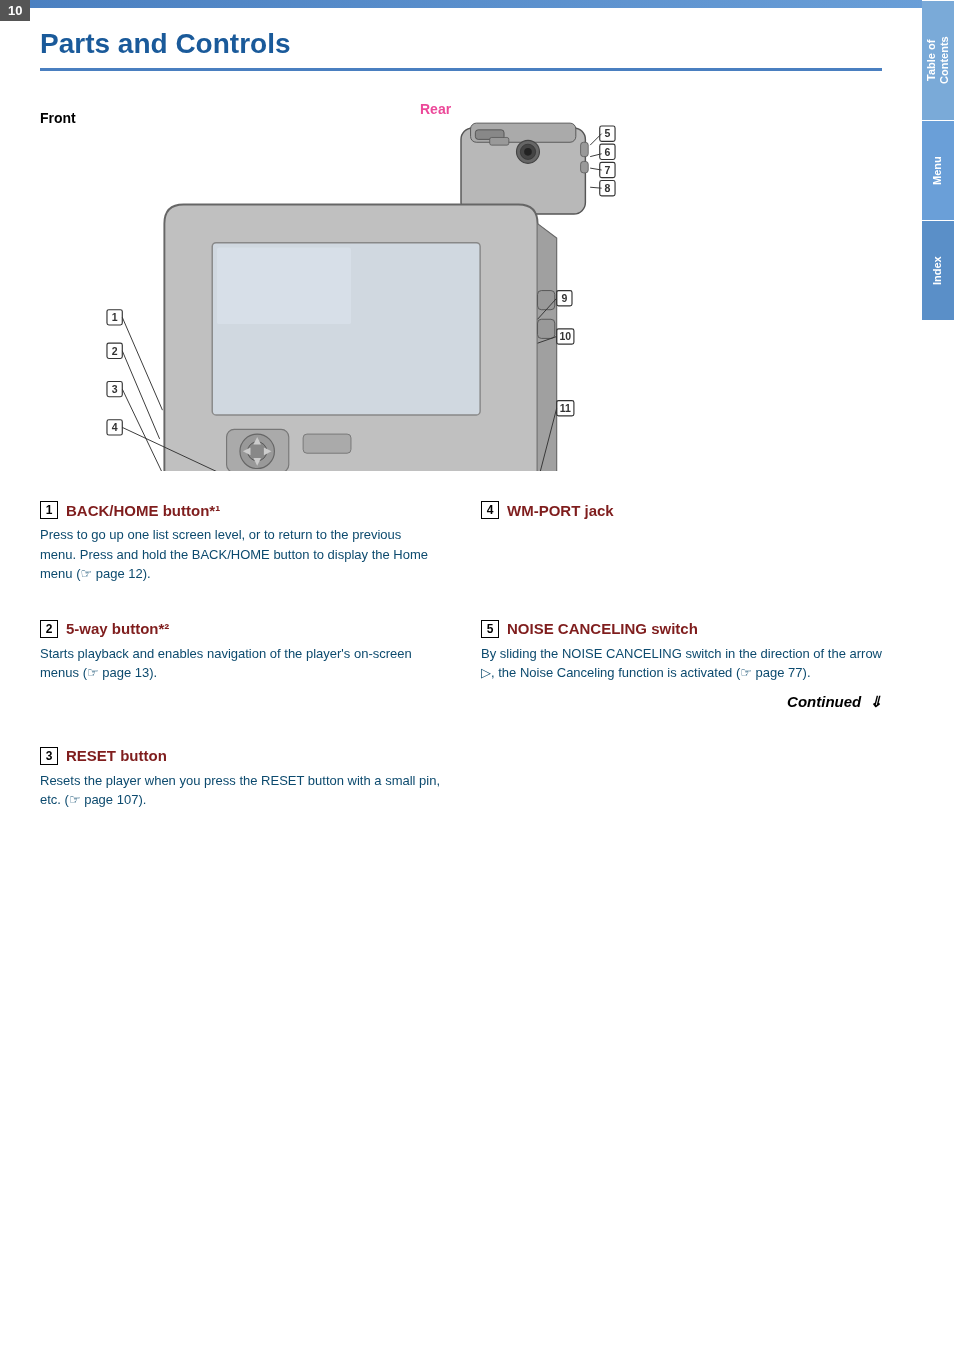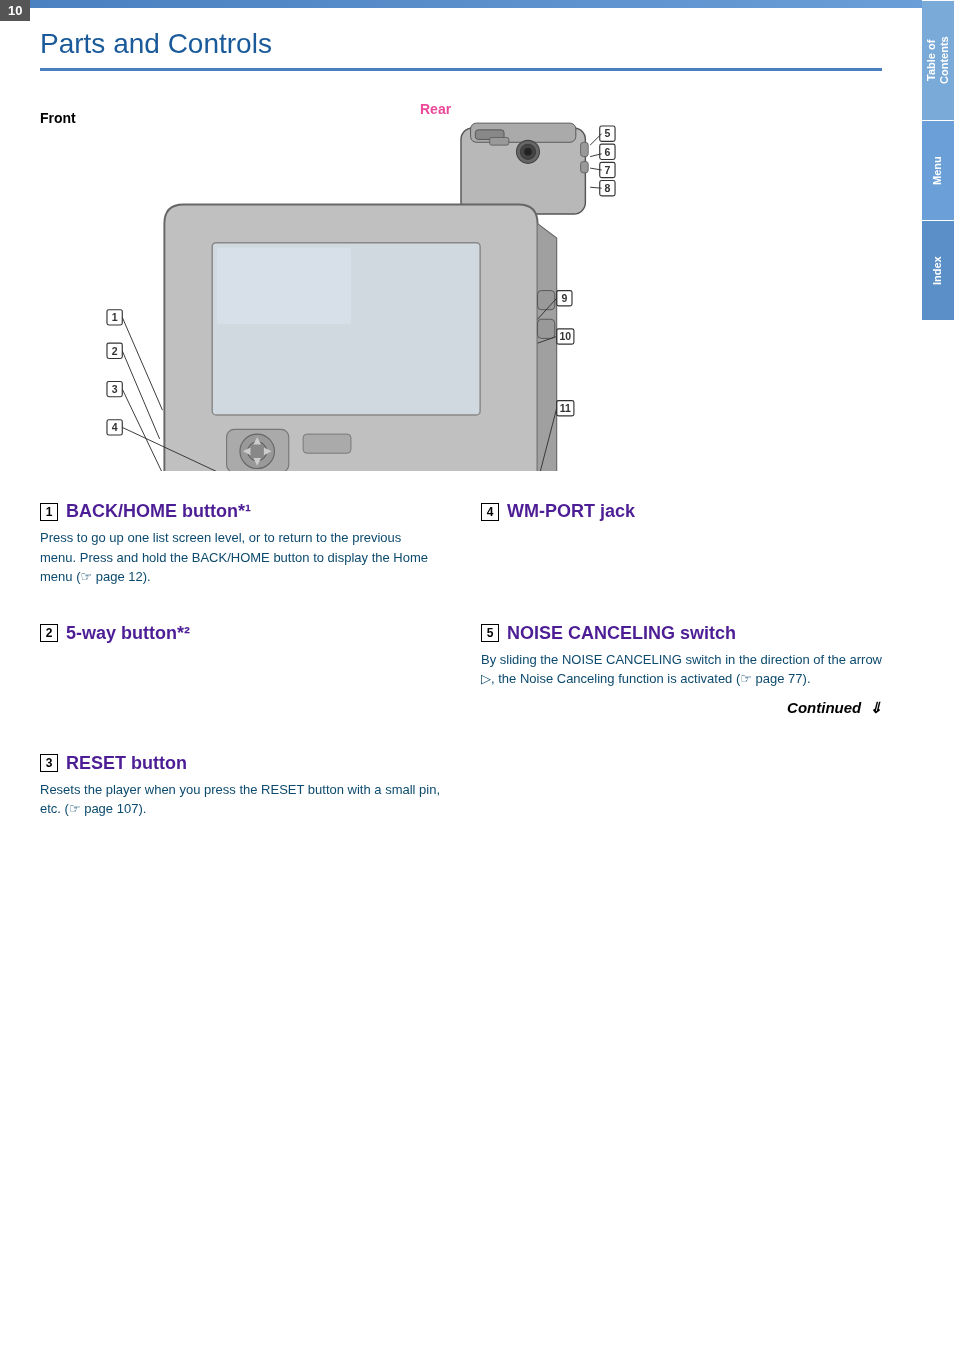--- a/index.html
+++ b/index.html
@@ -71,21 +71,21 @@
     }
 
     
     .title-section {
       border-bottom: 3px solid #4a7fc0;
       padding: 20px 0 8px 0;
       margin-bottom: 20px;
     }
     .page-title {
       font-size: 28px;
-      font-weight: normal;
+      font-weight: bold;
       color: #1a5a9a;
     }
 
     
     .diagram-area {
       position: relative;
       width: 100%;
       height: 380px;
       margin-bottom: 30px;
     }
@@ -141,23 +141,23 @@
       width: 18px;
       height: 18px;
       border: 1.5px solid #000;
       font-size: 12px;
       font-weight: bold;
       margin-right: 8px;
       flex-shrink: 0;
     }
 
     .desc-title {
-      font-size: 18px;
-      font-weight: bold;
-      color: #4c1d95;
+      font-size: 15px;
+      font-weight: bold;
+      color: #7f1d1d;
     }
 
     .desc-body {
       font-size: 13px;
       line-height: 1.5;
       color: #0c4a6e;
       padding-left: 0;
     }
 
     .continued {
@@ -307,20 +307,21 @@
         <span class="desc-number">4</span>
         <span class="desc-title">WM-PORT jack</span>
       </div>
     </div>
 
     <div class="desc-item">
       <div class="desc-header">
         <span class="desc-number">2</span>
         <span class="desc-title">5-way button*²</span>
       </div>
+      <p class="desc-body">Starts playback and enables navigation of the player's on-screen menus (☞ page 13).</p>
     </div>
 
     <div class="desc-item">
       <div class="desc-header">
         <span class="desc-number">5</span>
         <span class="desc-title">NOISE CANCELING switch</span>
       </div>
       <p class="desc-body">By sliding the NOISE CANCELING switch in the direction of the arrow ▷, the Noise Canceling function is activated (☞ page 77).</p>
       <div class="continued">
         <span>Continued</span> <span class="continued-arrow">⇓</span>

